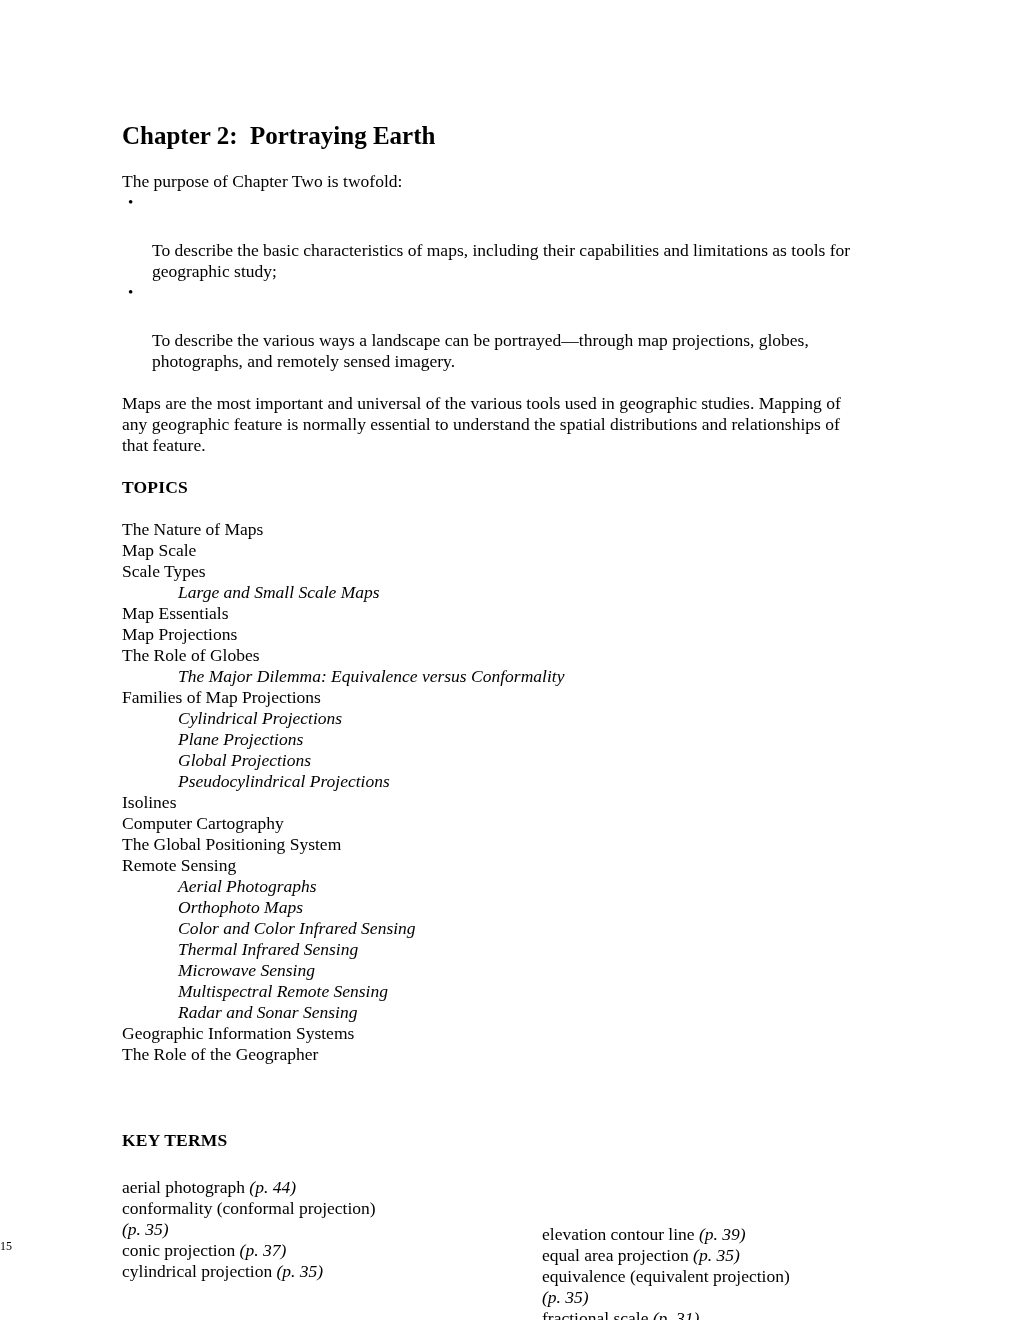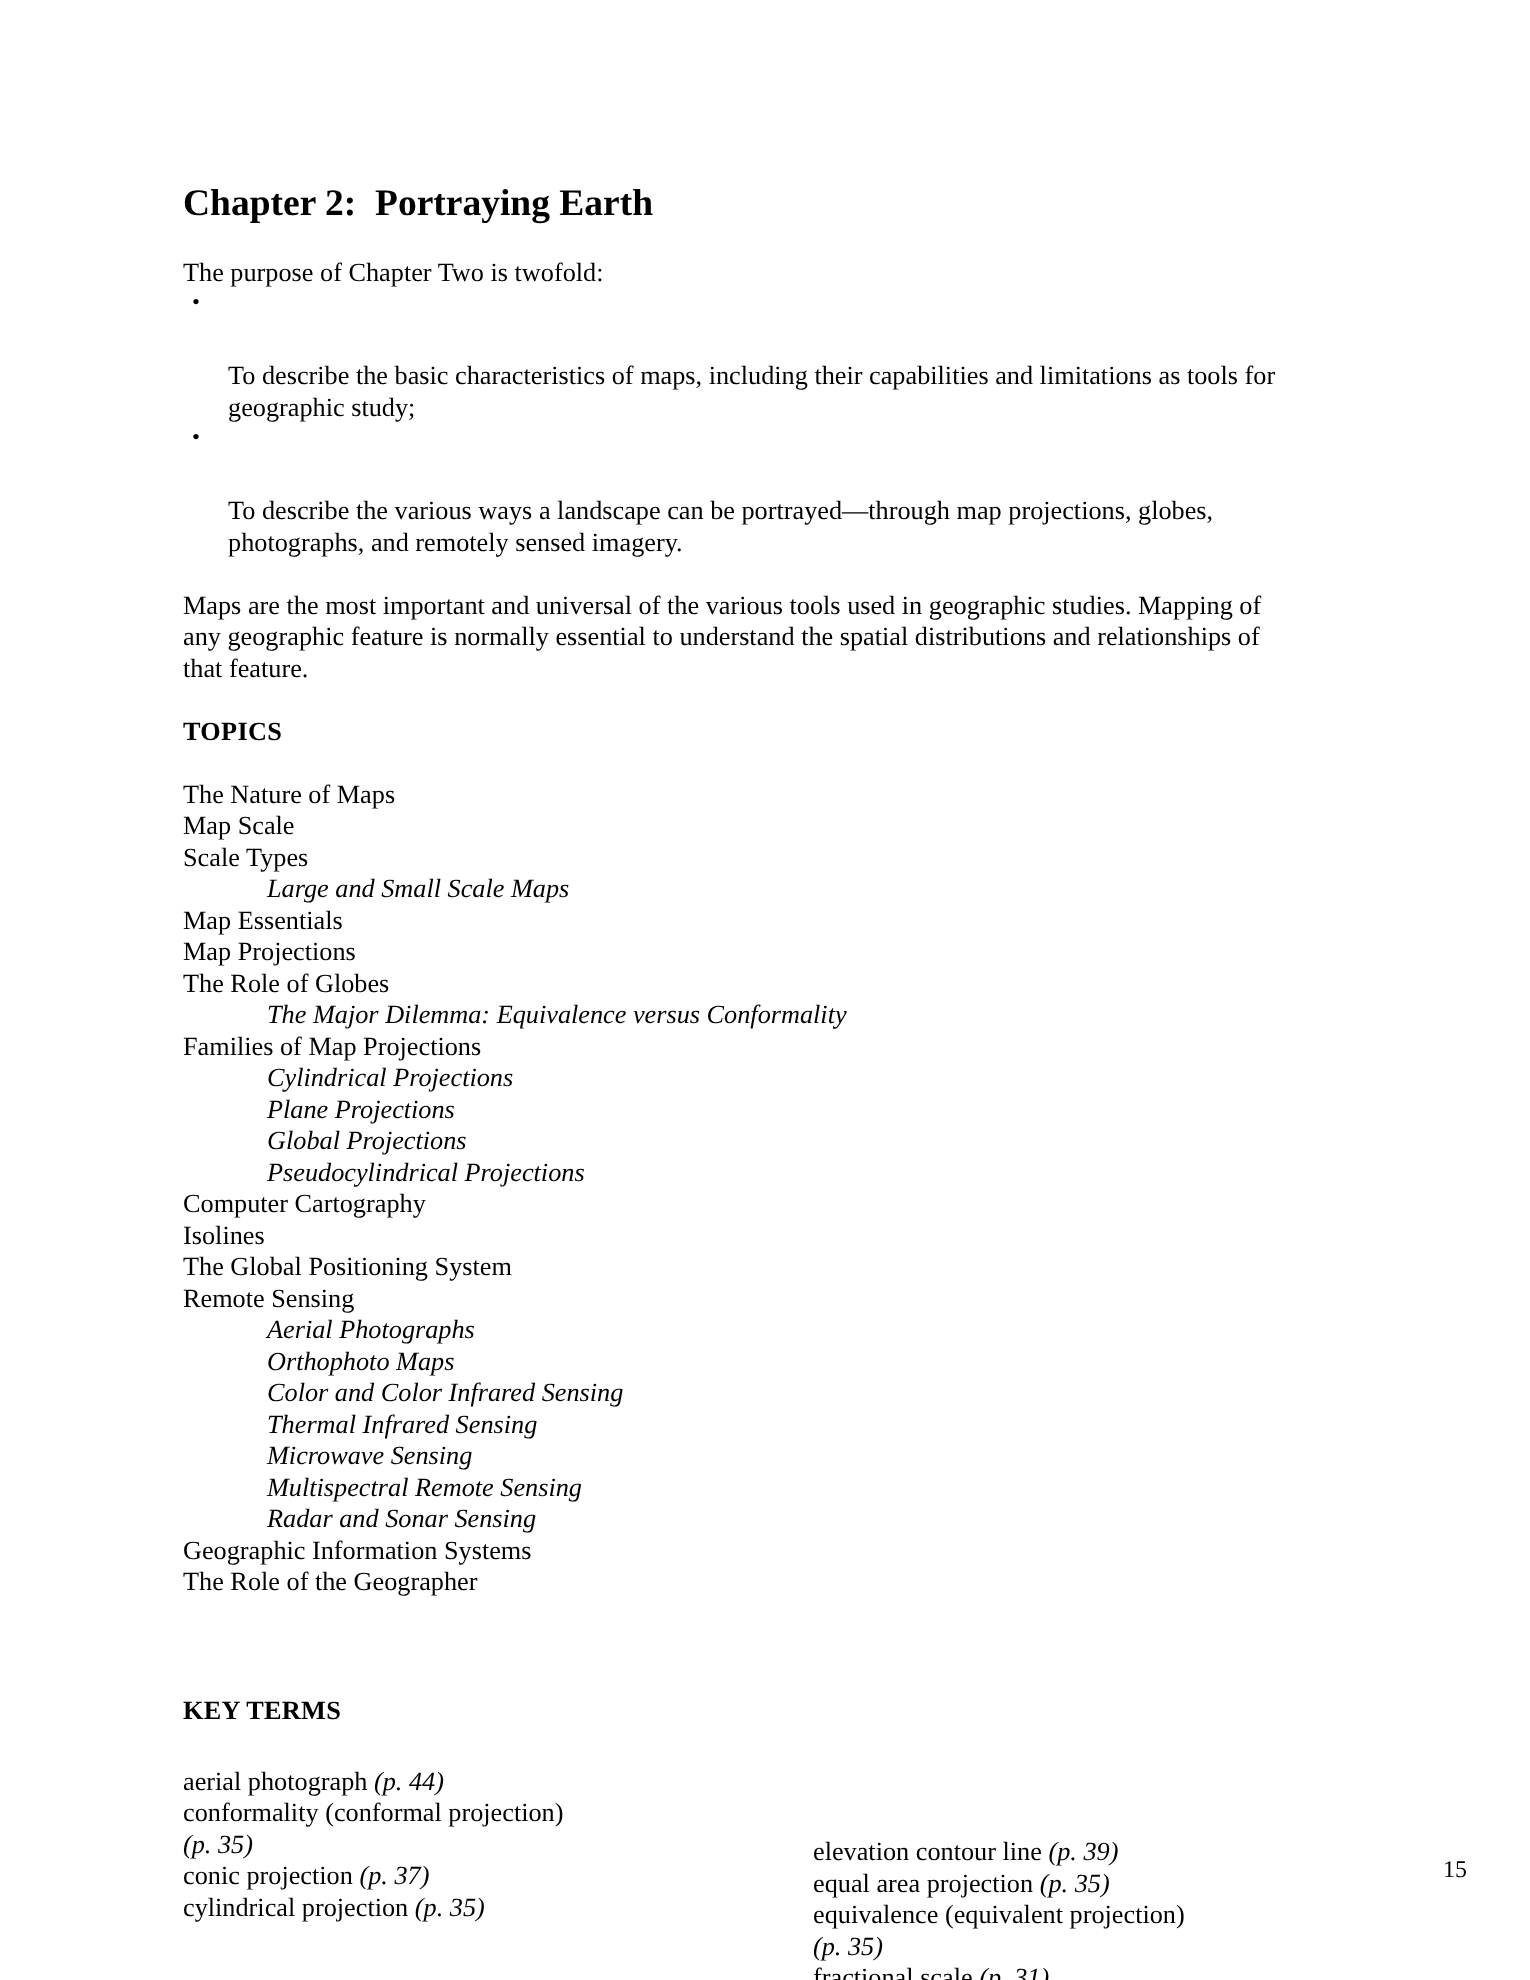--- a/index.html
+++ b/index.html
@@ -74,22 +74,22 @@
   }
   .kt-ref {
     font-weight: normal;
     font-style: italic;
   }
   .page-number {
     position: absolute;
     top: 1236px;
     left: 0;
     width: 978px;
-    text-align: right;
-    font-size: 16px;
+    text-align: left;
+    font-size: 12px;
     line-height: 21px;
   }
 </style>
 </head>
 <body>
 
 <div class="page">
 
   <h1 class="doc-title">Chapter 2:  Portraying Earth</h1>
 
@@ -115,22 +115,22 @@
       <div class="topic-line indent">Large and Small Scale Maps</div>
       <div class="topic-line">Map Essentials</div>
       <div class="topic-line">Map Projections</div>
       <div class="topic-line">The Role of Globes</div>
       <div class="topic-line indent">The Major Dilemma: Equivalence versus Conformality</div>
       <div class="topic-line">Families of Map Projections</div>
       <div class="topic-line indent">Cylindrical Projections</div>
       <div class="topic-line indent">Plane Projections</div>
       <div class="topic-line indent">Global Projections</div>
       <div class="topic-line indent">Pseudocylindrical Projections</div>
+      <div class="topic-line">Isolines</div>
       <div class="topic-line">Computer Cartography</div>
-      <div class="topic-line">Isolines</div>
       <div class="topic-line">The Global Positioning System</div>
       <div class="topic-line">Remote Sensing</div>
       <div class="topic-line indent">Aerial Photographs</div>
       <div class="topic-line indent">Orthophoto Maps</div>
       <div class="topic-line indent">Color and Color Infrared Sensing</div>
       <div class="topic-line indent">Thermal Infrared Sensing</div>
       <div class="topic-line indent">Microwave Sensing</div>
       <div class="topic-line indent">Multispectral Remote Sensing</div>
       <div class="topic-line indent">Radar and Sonar Sensing</div>
       <div class="topic-line">Geographic Information Systems</div>

